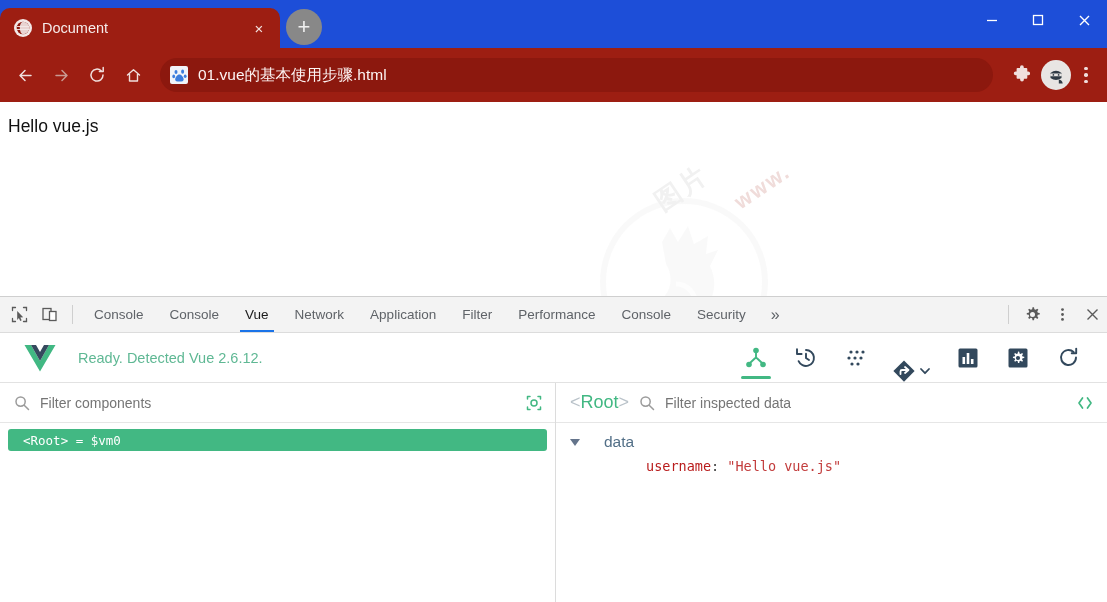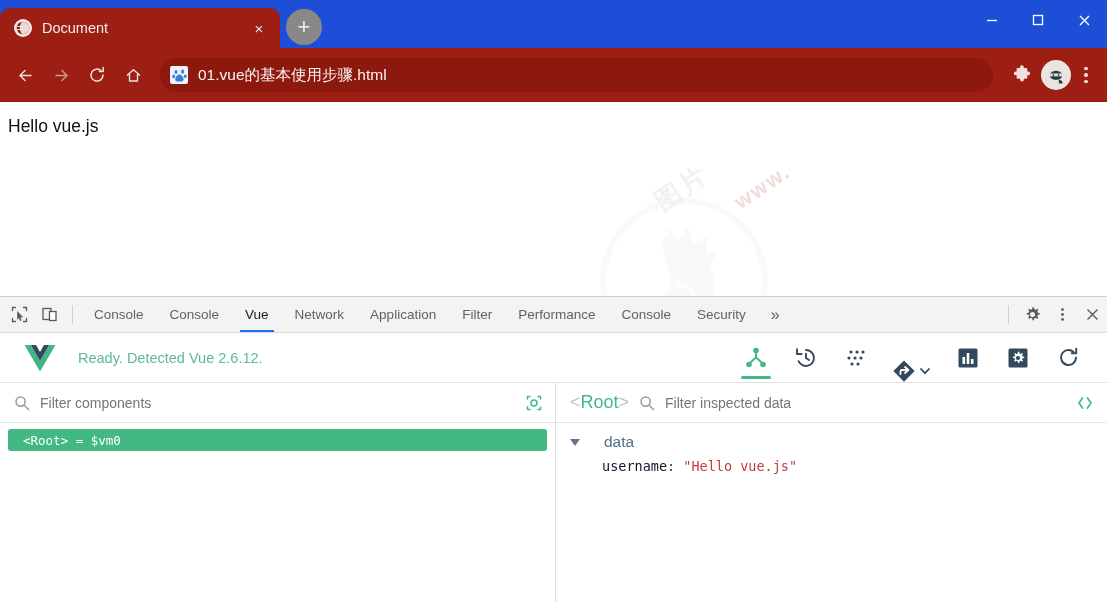--- a/index.html
+++ b/index.html
@@ -309,21 +309,21 @@
   .data-group-name {
     font-size: 15.5px;
     color: #526f87;
   }
   .data-prop {
     margin: 7px 0 0 32px;
     font-family: "DejaVu Sans Mono", monospace;
     font-size: 13.5px;
     white-space: nowrap;
   }
-  .prop-key { color: #0f172a; }
+  .prop-key { color: #b91c1c; margin-left: 44px; }
   .prop-colon { color: #444444; }
   .prop-string { color: #c23c3c; }
 </style>
 </head>
 <body>
 
 <div class="browser">
 
   <div class="titlebar">
     <div class="tabstrip">

